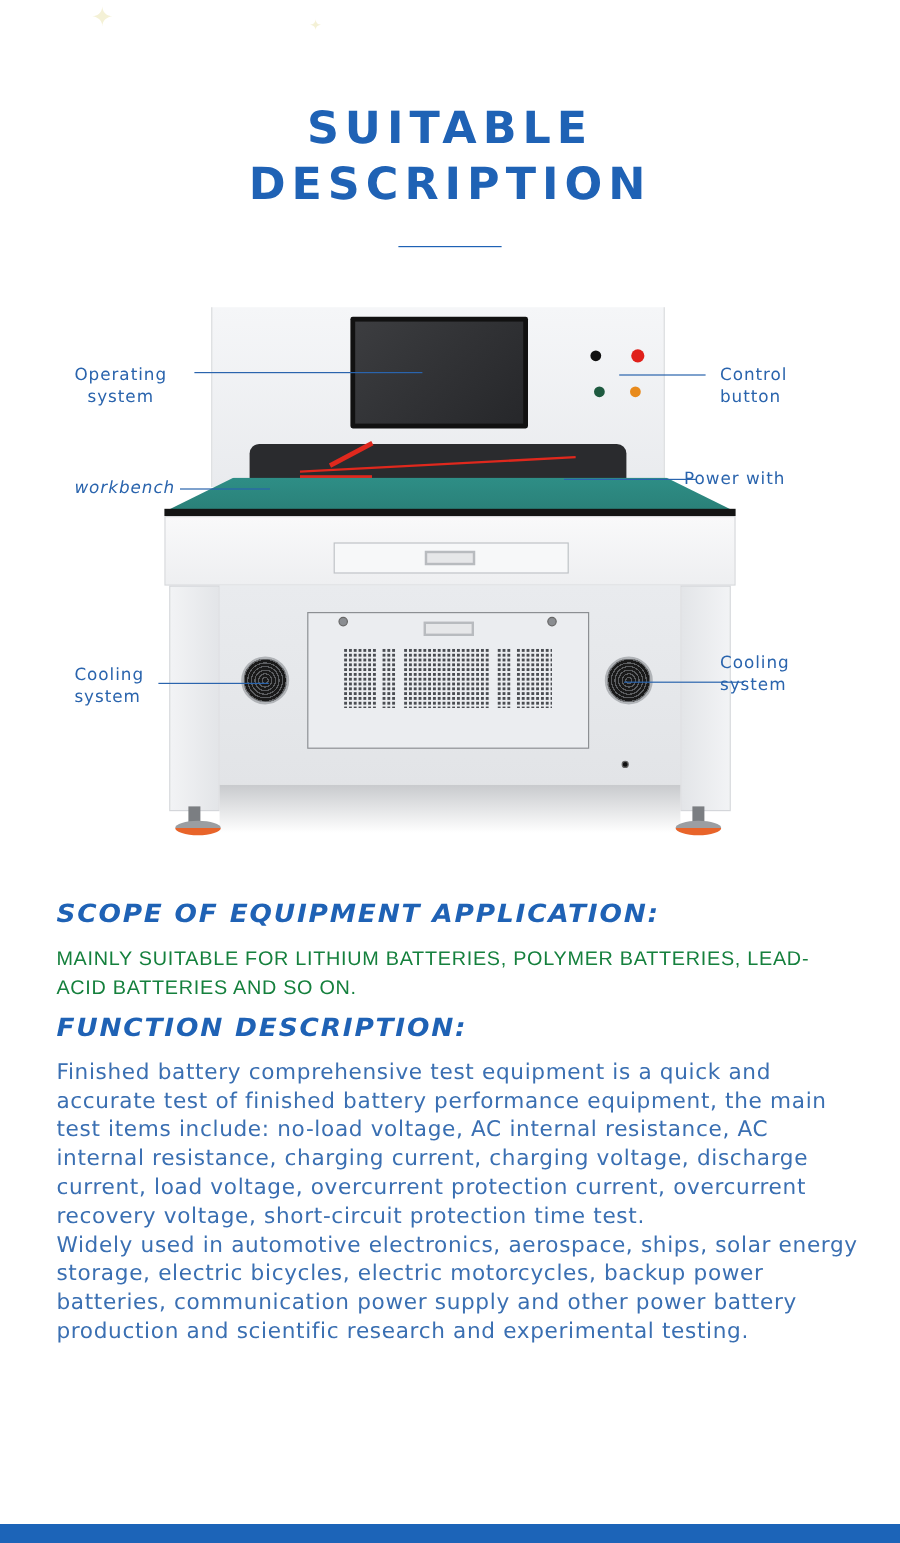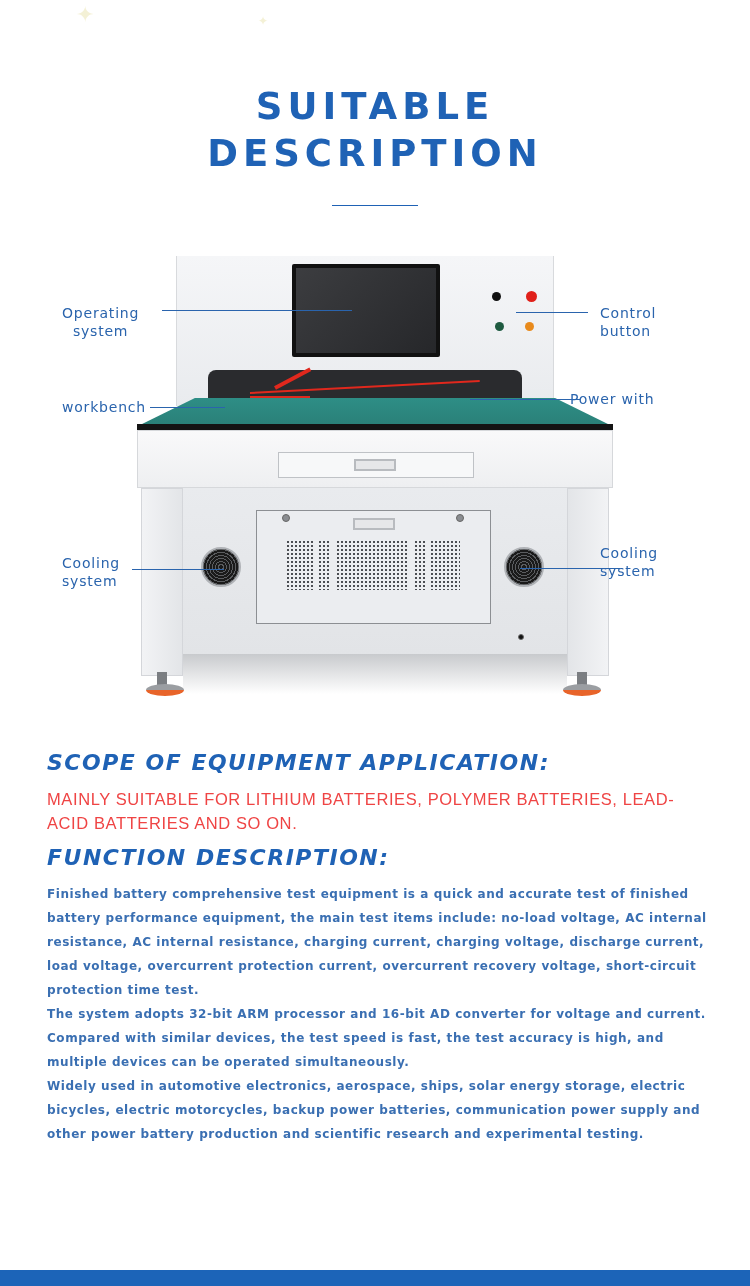--- a/index.html
+++ b/index.html
@@ -45,22 +45,22 @@
   .callout { position: absolute; color: #2a64ad; font-size: 14px; line-height: 18px; letter-spacing: 0.8px; font-family: "DejaVu Sans", sans-serif; }
   .callout.right { }
   .leader { position: absolute; height: 1px; background: #2a64ad; }
 
   
   .section-heading {
     position: absolute; left: 47px; color: #1f62b5; font-size: 22px; font-weight: bold;
     font-style: italic; letter-spacing: 1.5px; font-family: "DejaVu Sans", sans-serif;
     transform: scaleY(0.95);
   }
-  .caps-text { position: absolute; left: 47px; width: 660px; color: #ef4444; font-size: 16.5px; line-height: 24px; letter-spacing: 0.6px; font-family: "Liberation Sans", sans-serif; }
-  .body-text { position: absolute; left: 47px; width: 672px; color: #3a6fb2; font-size: 12px; line-height: 24px; letter-spacing: 0.55px; font-family: "DejaVu Sans", sans-serif; font-weight: bold; }
+  .caps-text { position: absolute; left: 47px; width: 660px; color: #15803d; font-size: 16.5px; line-height: 24px; letter-spacing: 0.6px; font-family: "Liberation Sans", sans-serif; }
+  .body-text { position: absolute; left: 47px; width: 672px; color: #3a6fb2; font-size: 18px; line-height: 24px; letter-spacing: 0.55px; font-family: "DejaVu Sans", sans-serif; }
   .body-text p { margin: 0; }
   .footer-bar { position: absolute; left: 0; top: 1270px; width: 750px; height: 16px; background: #1c64b8; }
 </style>
 </head>
 <body>
 
 <span class="sparkle" style="left:76px;top:2px;">✦</span>
 <span class="sparkle" style="left:258px;top:14px;font-size:12px;">✦</span>
 
 <div class="title l1">SUITABLE</div>
@@ -104,21 +104,21 @@
   <div class="foot-stem" style="left:157px;top:432px;"></div>
   <div class="foot" style="left:146px;top:444px;"></div>
   <div class="foot-stem" style="left:577px;top:432px;"></div>
   <div class="foot" style="left:563px;top:444px;"></div>
 </div>
 
 <div class="callout" style="left:62px;top:304px;white-space:pre-line;text-align:center;">Operating
 system</div>
 <div class="leader" style="left:162px;top:310px;width:190px;"></div>
 
-<div class="callout" style="left:62px;top:398px;">workbench</div>
+<div class="callout" style="left:62px;top:398px;font-style:italic;">workbench</div>
 <div class="leader" style="left:150px;top:407px;width:75px;"></div>
 
 <div class="callout" style="left:62px;top:554px;white-space:pre-line;">Cooling
 system</div>
 <div class="leader" style="left:132px;top:569px;width:92px;"></div>
 
 <div class="callout right" style="left:600px;top:304px;width:84px;white-space:pre-line;">Control
 button</div>
 <div class="leader" style="left:516px;top:312px;width:72px;"></div>
 
@@ -128,17 +128,16 @@
 <div class="callout right" style="left:600px;top:544px;width:84px;white-space:pre-line;">Cooling
 system</div>
 <div class="leader" style="left:520px;top:568px;width:100px;"></div>
 
 <div class="section-heading" style="top:750px;">SCOPE OF EQUIPMENT APPLICATION:</div>
 <div class="caps-text" style="top:787px;">MAINLY SUITABLE FOR LITHIUM BATTERIES, POLYMER BATTERIES, LEAD-ACID BATTERIES AND SO ON.</div>
 
 <div class="section-heading" style="top:845px;">FUNCTION DESCRIPTION:</div>
 <div class="body-text" style="top:882px;">
   <p>Finished battery comprehensive test equipment is a quick and accurate test of finished battery performance equipment, the main test items include: no-load voltage, AC internal resistance, AC internal resistance, charging current, charging voltage, discharge current, load voltage, overcurrent protection current, overcurrent recovery voltage, short-circuit protection time test.</p>
-  <p>The system adopts 32-bit ARM processor and 16-bit AD converter for voltage and current. Compared with similar devices, the test speed is fast, the test accuracy is high, and multiple devices can be operated simultaneously.</p>
   <p>Widely used in automotive electronics, aerospace, ships, solar energy storage, electric bicycles, electric motorcycles, backup power batteries, communication power supply and other power battery production and scientific research and experimental testing.</p>
 </div>
 
 <div class="footer-bar"></div>
 
 </body></html>

